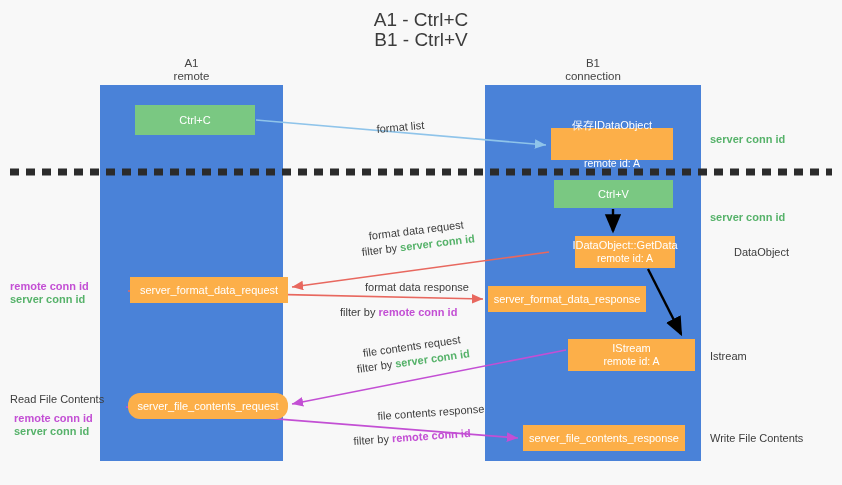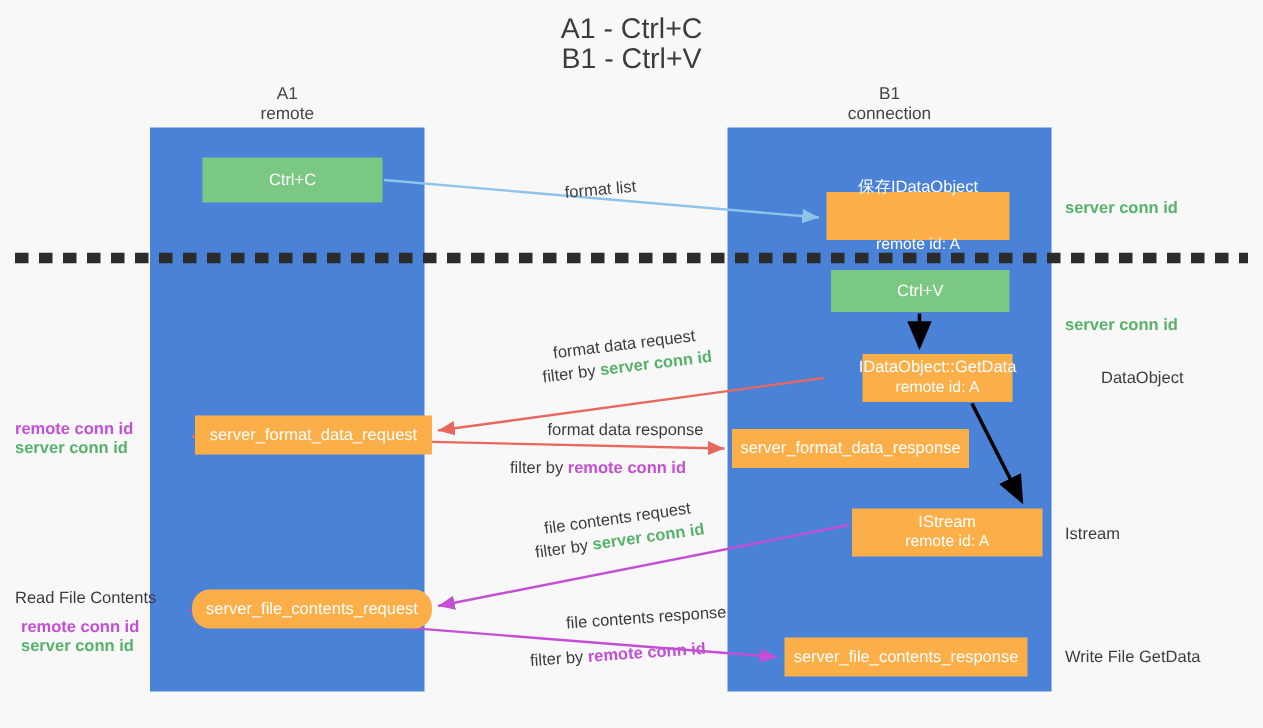--- a/index.html
+++ b/index.html
@@ -195,21 +195,21 @@
   <div class="lbl rot" style="left:362px; top:346px; transform: rotate(-8deg);">file contents request</div>
   <div class="lbl rot" style="left:356px; top:362px; transform: rotate(-8deg);"><span>filter by </span><span class="inline-green">server conn id</span></div>
 
   <div class="lbl rot" style="left:377px; top:409px; transform: rotate(-4deg);">file contents response</div>
   <div class="lbl rot" style="left:353px; top:434px; transform: rotate(-4deg);"><span>filter by </span><span class="inline-purple">remote conn id</span></div>
 
   <div class="lbl green" style="left:710px; top:132px;">server conn id</div>
   <div class="lbl green" style="left:710px; top:210px;">server conn id</div>
   <div class="lbl" style="left:710px; top:245px;padding-left:24px;">DataObject</div>
   <div class="lbl" style="left:710px; top:349px;">Istream</div>
-  <div class="lbl" style="left:710px; top:431px;">Write File GetData</div>
+  <div class="lbl" style="left:710px; top:431px;">Write File Contents</div>
 
   <div class="lbl purple" style="left:10px; top:279px;">remote conn id</div>
   <div class="lbl green" style="left:10px; top:292px;">server conn id</div>
 
   <div class="lbl" style="left:10px; top:392px;">Read File Contents</div>
   <div class="lbl purple" style="left:14px; top:411px;">remote conn id</div>
   <div class="lbl green" style="left:14px; top:424px;">server conn id</div>
 
 </div>
 

